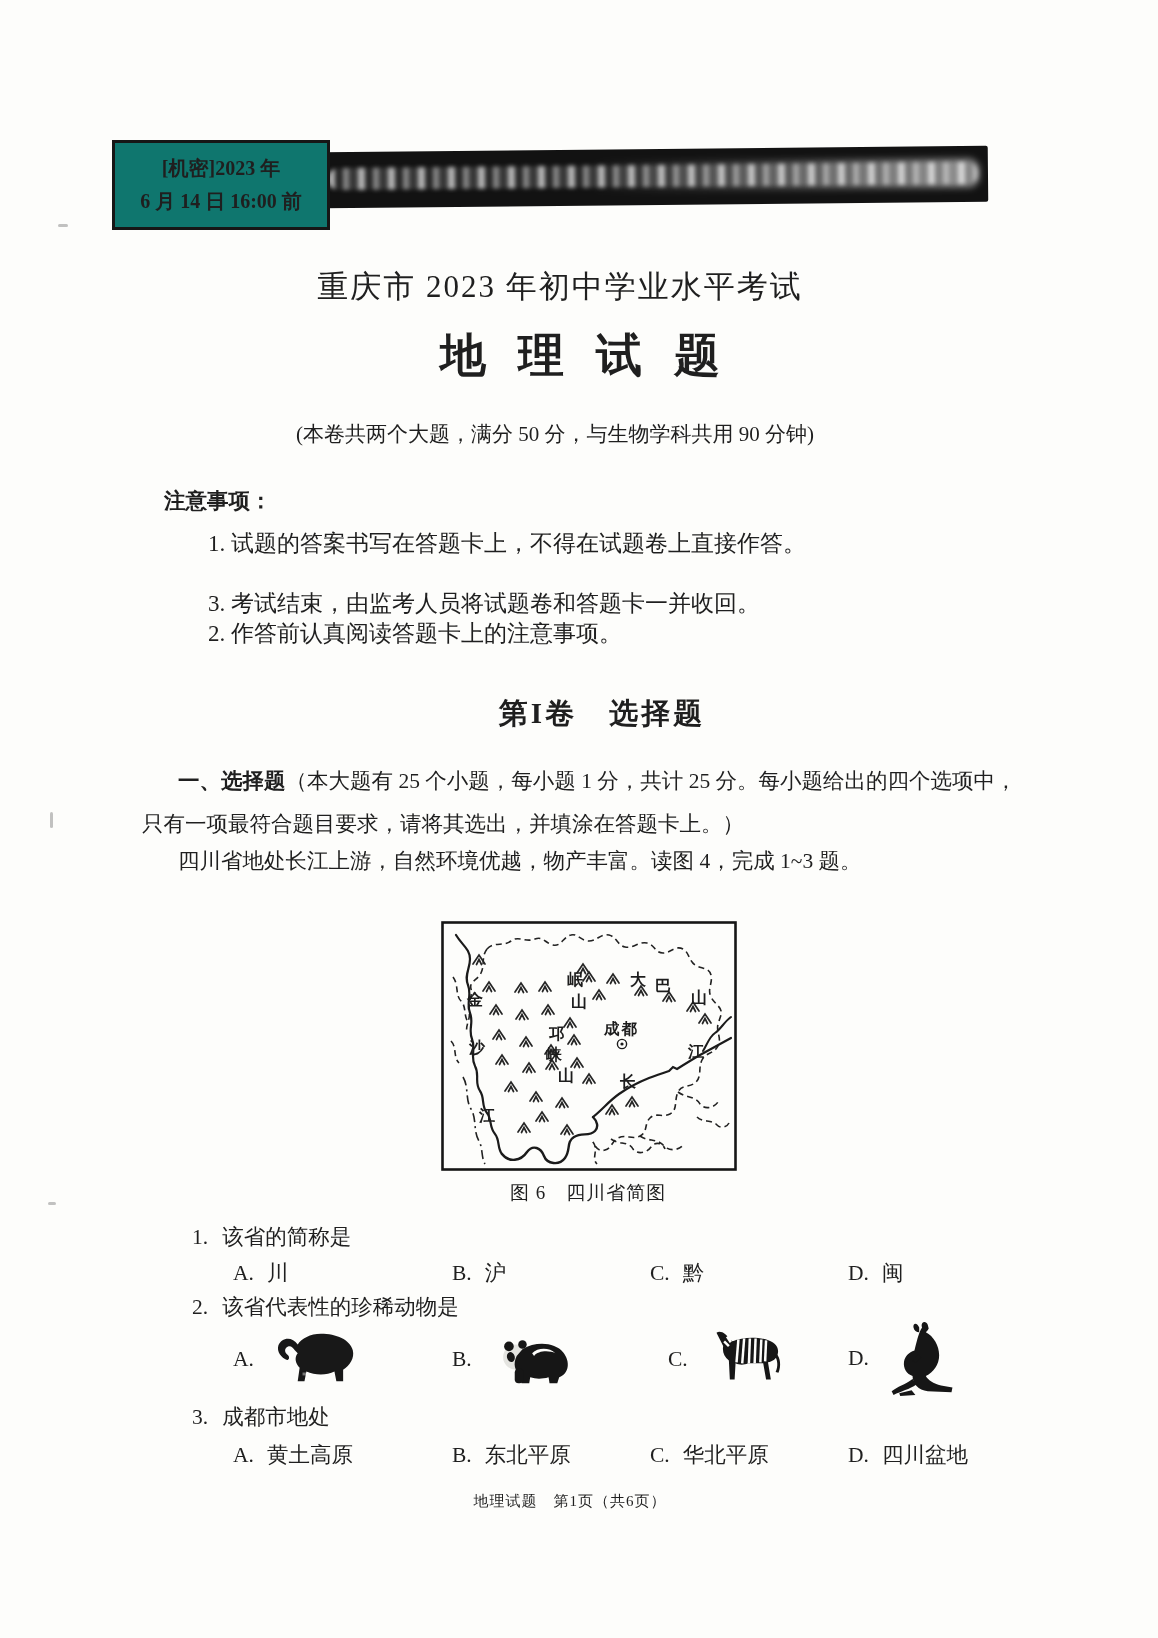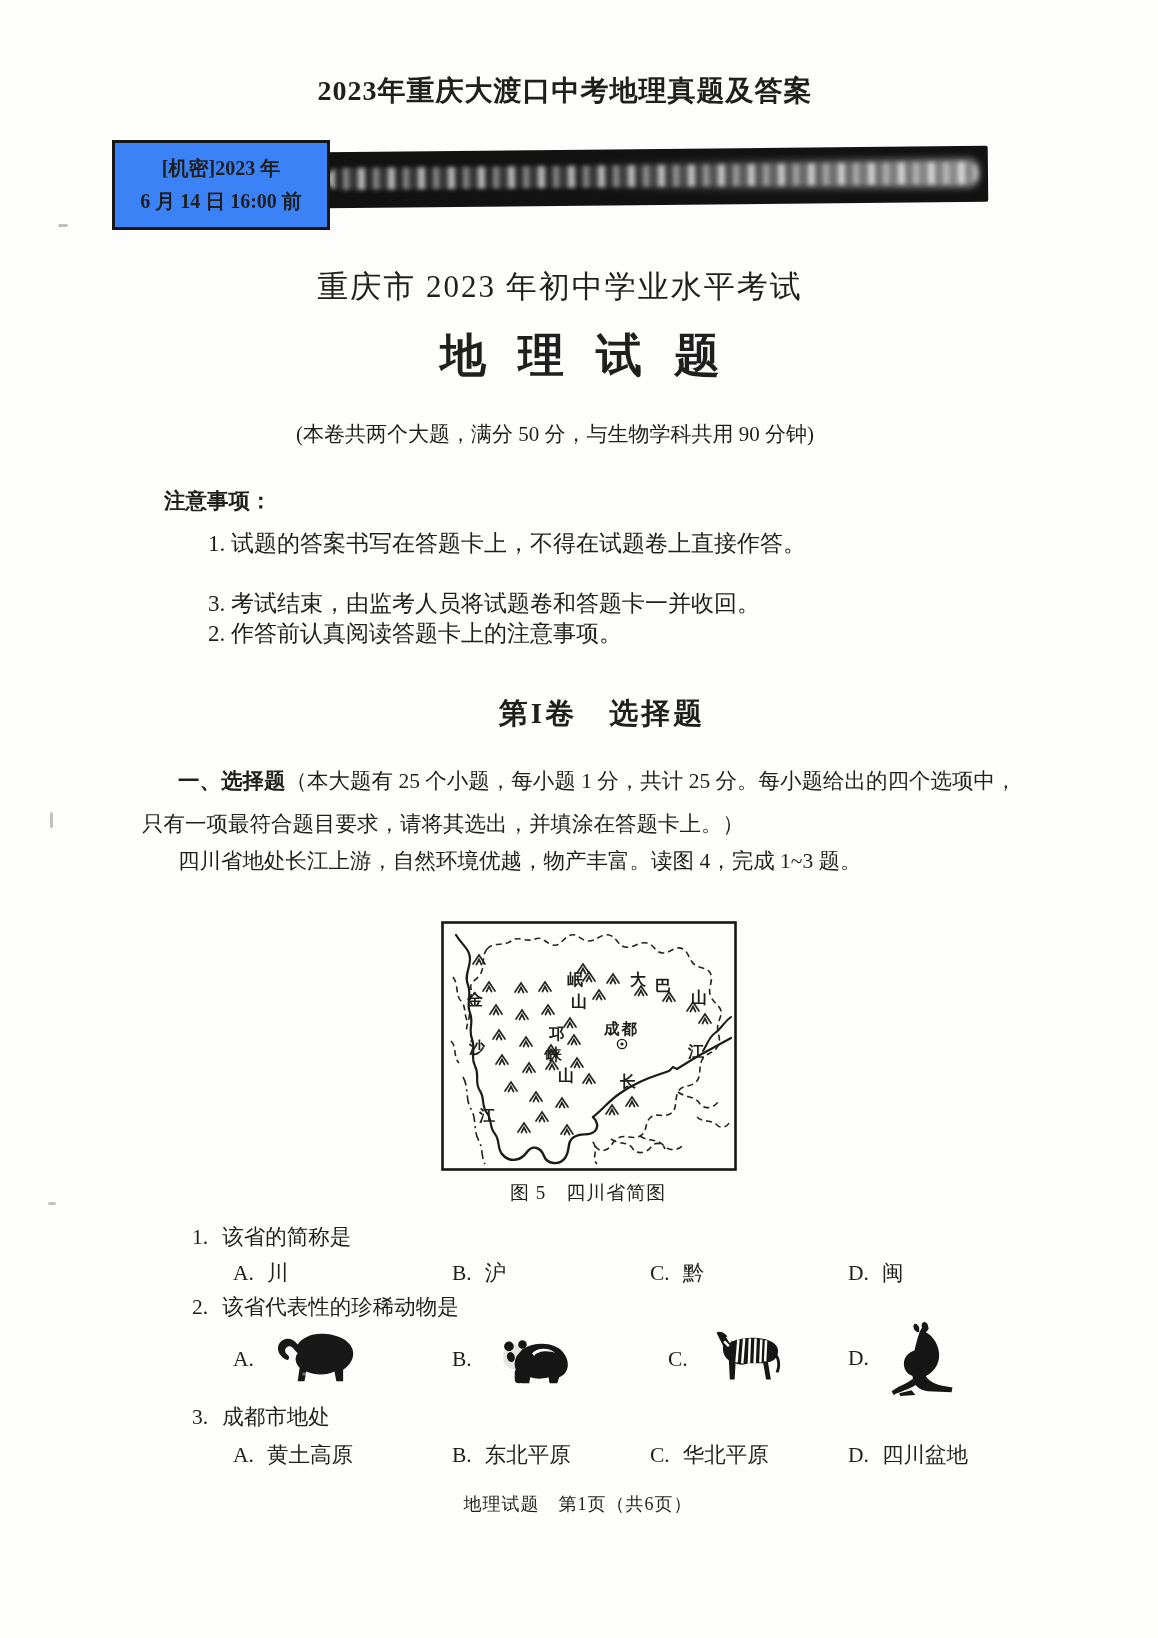--- a/index.html
+++ b/index.html
@@ -9,21 +9,21 @@
     font-family:"Liberation Serif","DejaVu Serif",serif;
     overflow:hidden;
   }
   .abs{position:absolute;}
   .center{text-align:center;}
   .bold{font-weight:bold;}
   .doc-title{top:72px;left:0;width:1130px;font-size:28px;font-weight:bold;letter-spacing:1px;}
   .secrecy-box{
     left:112px;top:140px;width:212px;height:84px;border:3px solid #161616;
     display:flex;flex-direction:column;justify-content:center;align-items:center;
-    font-size:20px;font-weight:bold;line-height:33px;background:#3b82f6;z-index:2;
+    font-size:20px;font-weight:bold;line-height:33px;background:#0f766e;z-index:2;
   }
   .redacted-bar{
     left:322px;top:149px;width:666px;height:56px;background:#121212;
     transform:rotate(-0.55deg);border-radius:2px;overflow:hidden;
   }
   .redacted-bar .streak{
     position:absolute;left:6px;right:10px;top:16px;height:22px;border-radius:10px;
     background:
       repeating-linear-gradient(90deg, rgba(255,255,255,.85) 0 7px, rgba(255,255,255,.12) 7px 15px, rgba(255,255,255,.6) 15px 21px, rgba(255,255,255,.2) 21px 30px);
     filter:blur(2px);opacity:.8;
@@ -49,36 +49,35 @@
   .q-num{margin-right:14px;}
   .opt-row .opt{position:absolute;font-size:21.5px;white-space:nowrap;}
   .o1{left:233px;} .o2{left:452px;} .o3{left:650px;} .o4{left:848px;}
   .r1{top:1258px;} .r3{top:1440px;}
   .opt .opt-label{margin-right:13px;}
   .animal-row .opt{position:absolute;display:flex;align-items:center;gap:18px;font-size:21.5px;}
   .animal-row .a1{left:233px;top:1330px;}
   .animal-row .a2{left:452px;top:1330px;}
   .animal-row .a3{left:650px;top:1328px;}
   .animal-row .a4{left:848px;top:1320px;}
-  .footer{top:1492px;left:8px;width:1140px;font-size:18px;letter-spacing:1px;}
+  .footer{top:1492px;left:0;width:1140px;font-size:15px;letter-spacing:1px;}
   .artifact{background:#777;opacity:.45;border-radius:2px;}
   svg text{font-family:"Liberation Serif","DejaVu Serif",serif;fill:#1d1d1d;}
   .map-label{font-size:16px;font-weight:bold;}
   .map-label-sm{font-size:15.5px;font-weight:bold;letter-spacing:2px;}
 </style>
 </head>
 <body>
 
 <div class="page">
 
   <div class="abs artifact" style="left:58px;top:224px;width:10px;height:3px;"></div>
   <div class="abs artifact" style="left:50px;top:812px;width:3px;height:16px;"></div>
   <div class="abs artifact" style="left:48px;top:1202px;width:8px;height:3px;"></div>
 
-  <div class="abs center doc-title">2023年重庆大渡口中考地理真题及答案</div>
 
   <div class="abs secrecy-box">
     <div>[机密]2023 年</div>
     <div>6 月 14 日 16:00 前</div>
   </div>
 
   <div class="abs redacted-bar">
     <div class="streak"></div>
     <div class="streak2"></div>
   </div>
@@ -180,21 +179,21 @@
       <text class="map-label" x="214" y="70">巴</text>
       <text class="map-label" x="250" y="82">山</text>
       <text class="map-label-sm" x="163" y="113">成都</text>
       <text class="map-label" x="108" y="118">邛</text>
       <text class="map-label" x="105" y="139">崃</text>
       <text class="map-label" x="117" y="160">山</text>
       <text class="map-label" x="179" y="166">长</text>
       <text class="map-label" x="247" y="136">江</text>
     </svg>
   </div>
-  <div class="abs fig-caption">图 5　四川省简图</div>
+  <div class="abs fig-caption">图 6　四川省简图</div>
 
   <div class="abs q-line q1">
     <span class="q-num">1.</span><span>该省的简称是</span>
   </div>
   <div class="opt-row">
     <div class="abs opt o1 r1"><span class="opt-label">A.</span><span>川</span></div>
     <div class="abs opt o2 r1"><span class="opt-label">B.</span><span>沪</span></div>
     <div class="abs opt o3 r1"><span class="opt-label">C.</span><span>黔</span></div>
     <div class="abs opt o4 r1"><span class="opt-label">D.</span><span>闽</span></div>
   </div>

